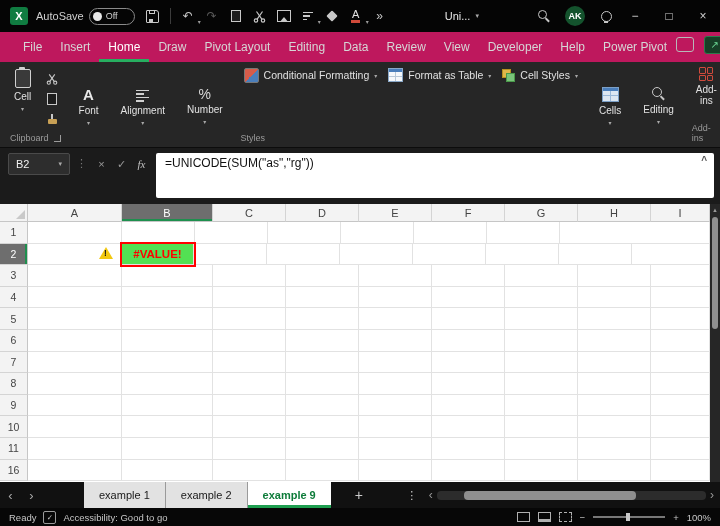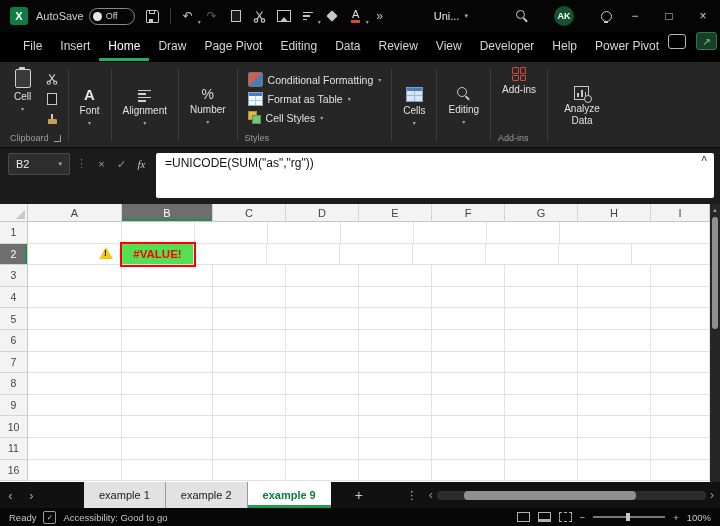--- a/index.html
+++ b/index.html
@@ -15,39 +15,39 @@
   .tb-icon{width:22px;height:22px;display:flex;align-items:center;justify-content:center;color:#c8c8c8;font-size:12px;margin:0 1px;position:relative;}
   .sm-chev:after{content:"▾";font-size:6px;color:#9a9a9a;position:absolute;right:-2px;bottom:2px;}
   .tb-sep{width:1px;height:16px;background:#3c3c3c;margin:0 5px;}
   .disabled{color:#5a5a5a !important;}
   .doc-title{display:flex;align-items:center;gap:5px;color:#e8e8e8;font-size:11px;padding:3px 10px;margin-left:auto;}
   .chev-sm{font-size:7px;color:#aaa;}
   .tb-right{margin-left:auto;display:flex;align-items:center;}
   .search-glyph{position:relative;width:13px;height:13px;}
   .search-glyph:before{content:"";position:absolute;width:7px;height:7px;border:1.5px solid #c8c8c8;border-radius:50%;left:0;top:0;}
   .search-glyph:after{content:"";position:absolute;width:5px;height:1.5px;background:#c8c8c8;transform:rotate(45deg);left:7px;top:9px;}
-  .avatar{width:20px;height:20px;border-radius:50%;background:#14532d;display:flex;align-items:center;justify-content:center;font-size:9px;font-weight:bold;color:#fff;margin:0 20px;}
+  .avatar{width:20px;height:20px;border-radius:50%;background:#14532d;display:flex;align-items:center;justify-content:center;font-size:9px;font-weight:bold;color:#fff;margin:0 9px;}
   .bulb{width:9px;height:9px;border:1.5px solid #c8c8c8;border-radius:50%;position:relative;}
   .bulb:after{content:"";position:absolute;left:2px;top:9px;width:4px;height:2px;background:#c8c8c8;}
   .winbtn{width:34px;height:32px;display:flex;align-items:center;justify-content:center;color:#cfcfcf;font-size:12px;}
   .floppy{width:11px;height:11px;border:1.5px solid #c8c8c8;border-radius:1px 3px 1px 1px;position:relative;}
   .floppy:before{content:"";position:absolute;top:-1px;left:2px;width:4px;height:3px;border:1px solid #c8c8c8;border-top:none;}
   .floppy:after{content:"";position:absolute;bottom:0;left:2px;width:4px;height:3px;background:#c8c8c8;}
   .copy-glyph{width:8px;height:10px;border:1px solid #c8c8c8;position:relative;background:#1c1c1c;}
   .copy-glyph:before{content:"";position:absolute;left:2px;top:-3px;width:8px;height:10px;border:1px solid #8a8a8a;z-index:-1;}
   .pic-glyph{width:12px;height:10px;border:1px solid #c8c8c8;position:relative;overflow:hidden;}
   .pic-glyph:after{content:"";position:absolute;left:1px;bottom:-2px;border-left:5px solid transparent;border-right:5px solid transparent;border-bottom:6px solid #c8c8c8;}
   .sort-glyph{display:flex;flex-direction:column;gap:2px;align-items:flex-start;}
   .sort-glyph i{display:block;height:1.5px;background:#c8c8c8;}
   .sort-glyph i:nth-child(1){width:10px;}.sort-glyph i:nth-child(2){width:7px;}.sort-glyph i:nth-child(3){width:4px;}
   .fill-glyph{width:8px;height:8px;background:#c8c8c8;transform:rotate(45deg);border-radius:1px;}
   .fontcolor-glyph{font-size:11px;color:#e0e0e0;line-height:1;border-bottom:3px solid #d04a3a;padding:0 1px;}
 
   
-  .menubar{height:30px;flex:0 0 30px;background:#000000;display:flex;align-items:flex-start;padding:0 8px 0 14px;}
+  .menubar{height:30px;flex:0 0 30px;background:#be185d;display:flex;align-items:center;padding:0 8px 0 14px;}
   .menu-items{display:flex;align-items:flex-end;}
   .menu-item{padding:7px 9px 8px;font-size:12px;color:#d6d6d6;white-space:nowrap;}
   .menu-item.active{color:#fff;box-shadow:inset 0 -3px 0 #27AE60;}
   .mb-right{margin-left:auto;display:flex;align-items:center;gap:10px;padding-bottom:5px;}
   .comment-icon{width:16px;height:13px;border:1.5px solid #b8b8b8;border-radius:3px;}
   .share-icon{width:19px;height:16px;background:#173f27;border:1px solid #2c7a4b;border-radius:3px;display:flex;align-items:center;justify-content:center;color:#6fdf9a;font-size:10px;}
 
   
   .ribbon{height:86px;flex:0 0 86px;background:#262626;display:flex;padding:3px 2px 0 6px;border-bottom:1px solid #0c0c0c;box-sizing:border-box;}
   .rgroup{display:flex;flex-direction:column;}
@@ -62,21 +62,21 @@
   .smallcol{display:flex;flex-direction:column;gap:4px;padding:6px 2px 0 4px;}
   .sbtn{width:18px;height:16px;display:flex;align-items:center;justify-content:center;}
   .brush-glyph{width:9px;height:5px;background:#c8a055;position:relative;border-radius:1px;margin-top:4px;}
   .brush-glyph:after{content:"";position:absolute;left:3px;top:-5px;width:2px;height:5px;background:#c8c8c8;}
   .font-glyph{font-size:15px;font-weight:bold;color:#e8e8e8;line-height:1;}
   .align-glyph{width:13px;display:flex;flex-direction:column;gap:2px;align-items:flex-start;padding-top:3px;}
   .align-glyph i{height:1.5px;background:#d0d0d0;width:100%;}
   .align-glyph i:nth-child(2){width:60%;}
   .align-glyph i:nth-child(4){width:60%;}
   .num-glyph{font-size:14px;color:#d8d8d8;line-height:1;}
-  .styles-rows{display:flex;flex-direction:column;justify-content:center;flex:1;gap:1px;padding:1px 2px;}
+  .styles-rows{display:flex;flex-direction:row;justify-content:center;flex:1;gap:1px;padding:1px 2px;}
   .srow{display:flex;align-items:center;gap:5px;font-size:10.5px;color:#e0e0e0;height:18px;padding:0 5px;white-space:nowrap;}
   .srow .chev{font-size:6px;color:#a8a8a8;}
   .cf-icon{width:13px;height:13px;border-radius:2px;background:linear-gradient(135deg,#d65c4a 0 50%,#4a7ebb 50% 100%);border:1px solid #777;}
   .fat-icon{width:13px;height:12px;background:
      linear-gradient(#4a7ebb 0 3px,transparent 3px),
      linear-gradient(to right,transparent 47%,#b8c8d8 47% 53%,transparent 53%),
      linear-gradient(to bottom,transparent 60%,#b8c8d8 60% 68%,transparent 68%);
      background-color:#f5f8fb;border:1px solid #8aa8c8;}
   .cs-icon{width:13px;height:13px;position:relative;}
   .cs-icon:before{content:"";position:absolute;left:0;top:0;width:7px;height:7px;background:#e0b84a;border:1px solid #b89020;}
@@ -215,21 +215,21 @@
       <div class="winbtn">×</div>
     </div>
   </div>
 
   <div class="menubar">
     <div id="menu-items" class="menu-items">
         <div class="menu-item">File</div>
         <div class="menu-item">Insert</div>
         <div class="menu-item active">Home</div>
         <div class="menu-item">Draw</div>
-        <div class="menu-item">Page Pivot</div>
+        <div class="menu-item">Pivot Layout</div>
         <div class="menu-item">Editing</div>
         <div class="menu-item">Data</div>
         <div class="menu-item">Review</div>
         <div class="menu-item">View</div>
         <div class="menu-item">Developer</div>
         <div class="menu-item">Help</div>
         <div class="menu-item">Power Pivot</div>
       </div>
     <div class="mb-right">
       <div class="comment-icon"></div>

